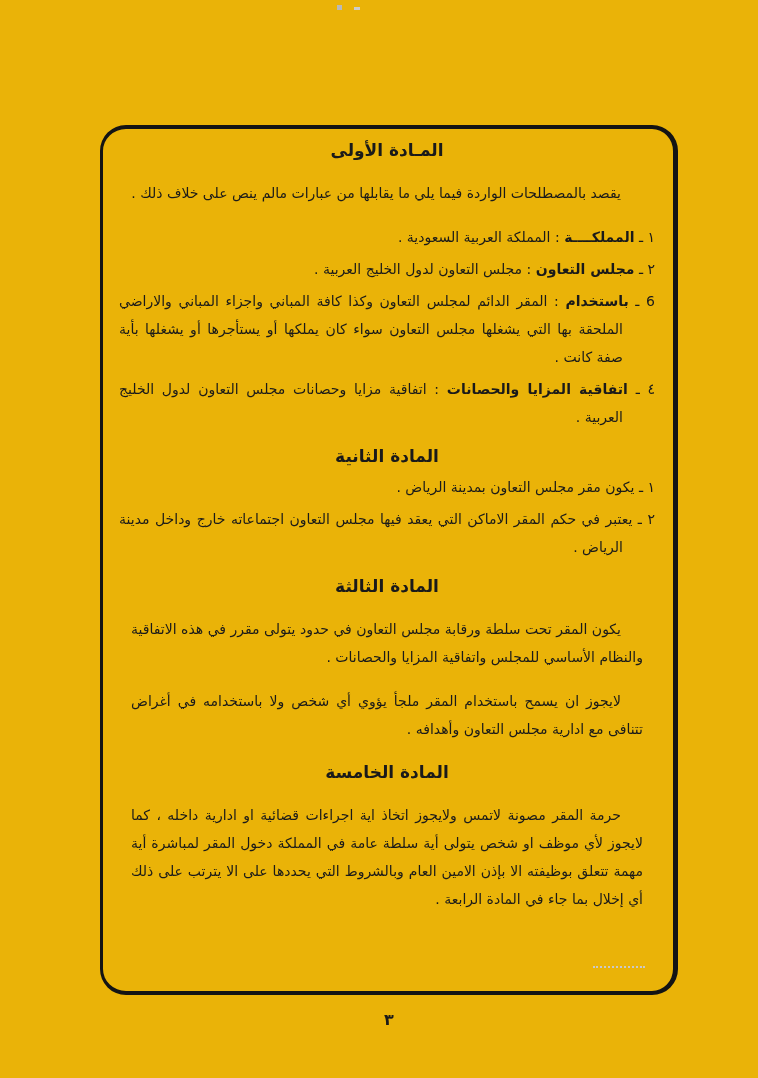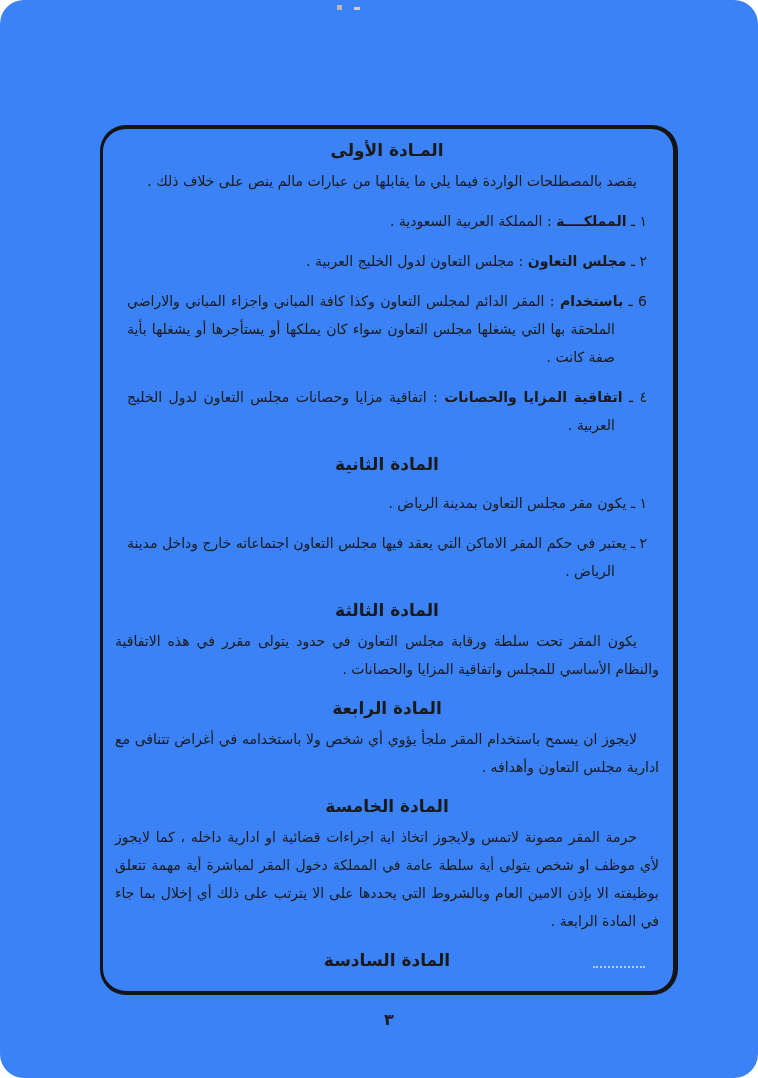--- a/index.html
+++ b/index.html
@@ -4,21 +4,21 @@
 <style>
   html, body { margin: 0; padding: 0; }
   body {
     width: 758px; height: 1078px;
     background: #ffffff;
     font-family: "DejaVu Sans", sans-serif;
     color: #1a1a1a;
     position: relative;
     overflow: hidden;
   }
-  .page { position: absolute; inset: 0; background: #3b82f6; border-radius: 24px; }
+  .page { position: absolute; inset: 0; background: #eab308; }
 
   
   .speck { position: absolute; background: #b9b9b9; }
   .speck.s1 { left: 337px; top: 5px; width: 5px; height: 5px; }
   .speck.s2 { left: 354px; top: 7px; width: 6px; height: 3px; background: #cdcdcd; }
 
   
   .frame {
     position: absolute;
     left: 100px; top: 125px;
@@ -38,25 +38,25 @@
   .article-title {
     text-align: center;
     font-weight: bold;
     font-size: 17px;
     line-height: 26px;
     margin: 12px 0 4px 0;
     letter-spacing: 0px;
   }
   section:first-child .article-title { margin-top: 2px; }
 
-  .para { margin: 0; text-align: justify; }
+  .para { margin: 16px; text-align: justify; }
   .indent { text-indent: 22px; }
 
   .item {
-    margin: 12px;
+    margin: 4px;
     padding-right: 32px;  
     text-indent: -32px;
     text-align: justify;
   }
   .item .term { font-weight: bold; }
 
   
   .dots {
     position: absolute;
     left: 593px; top: 966px;
@@ -123,31 +123,29 @@
         <span>يعتبر في حكم المقر الاماكن التي يعقد فيها مجلس التعاون اجتماعاته خارج وداخل مدينة الرياض .</span>
       </div>
     </section>
 
     <section>
       <div class="article-title">المادة الثالثة</div>
       <p class="para indent">يكون المقر تحت سلطة ورقابة مجلس التعاون في حدود يتولى مقرر في هذه الاتفاقية والنظام الأساسي للمجلس واتفاقية المزايا والحصانات .</p>
     </section>
 
     <section>
-      <div class="article-title">المادة الرابعة</div>
       <p class="para indent">لايجوز ان يسمح باستخدام المقر ملجأ يؤوي أي شخص ولا باستخدامه في أغراض تتنافى مع ادارية مجلس التعاون وأهدافه .</p>
     </section>
 
     <section>
       <div class="article-title">المادة الخامسة</div>
       <p class="para indent">حرمة المقر مصونة لاتمس ولايجوز اتخاذ اية اجراءات قضائية او ادارية داخله ، كما لايجوز لأي موظف او شخص يتولى أية سلطة عامة في المملكة دخول المقر لمباشرة أية مهمة تتعلق بوظيفته الا بإذن الامين العام وبالشروط التي يحددها على الا يترتب على ذلك أي إخلال بما جاء في المادة الرابعة .</p>
     </section>
 
     <section>
-      <div class="article-title">المادة السادسة</div>
     </section>
 
   </div>
 
   <div class="dots"></div>
 
   <div class="pagenum">٣</div>
 
 </div>
 

